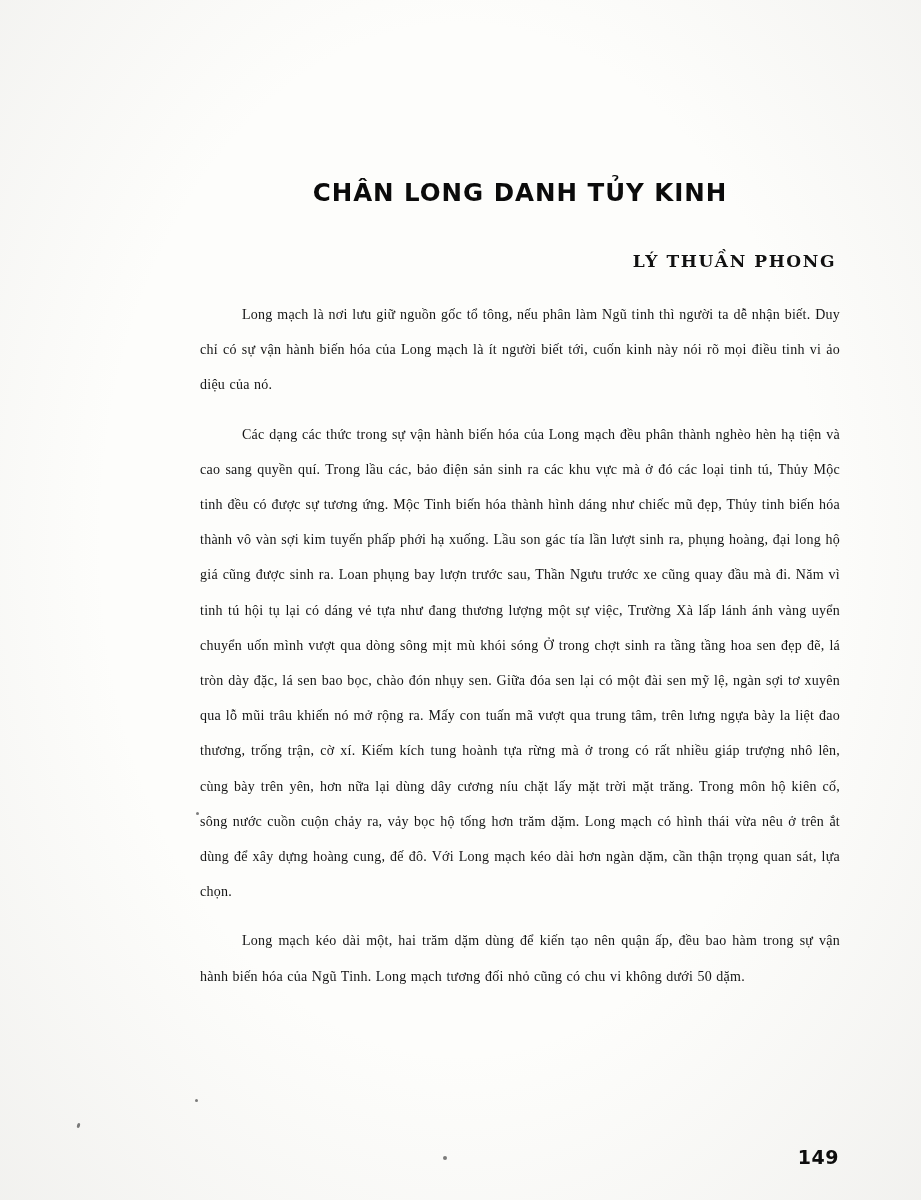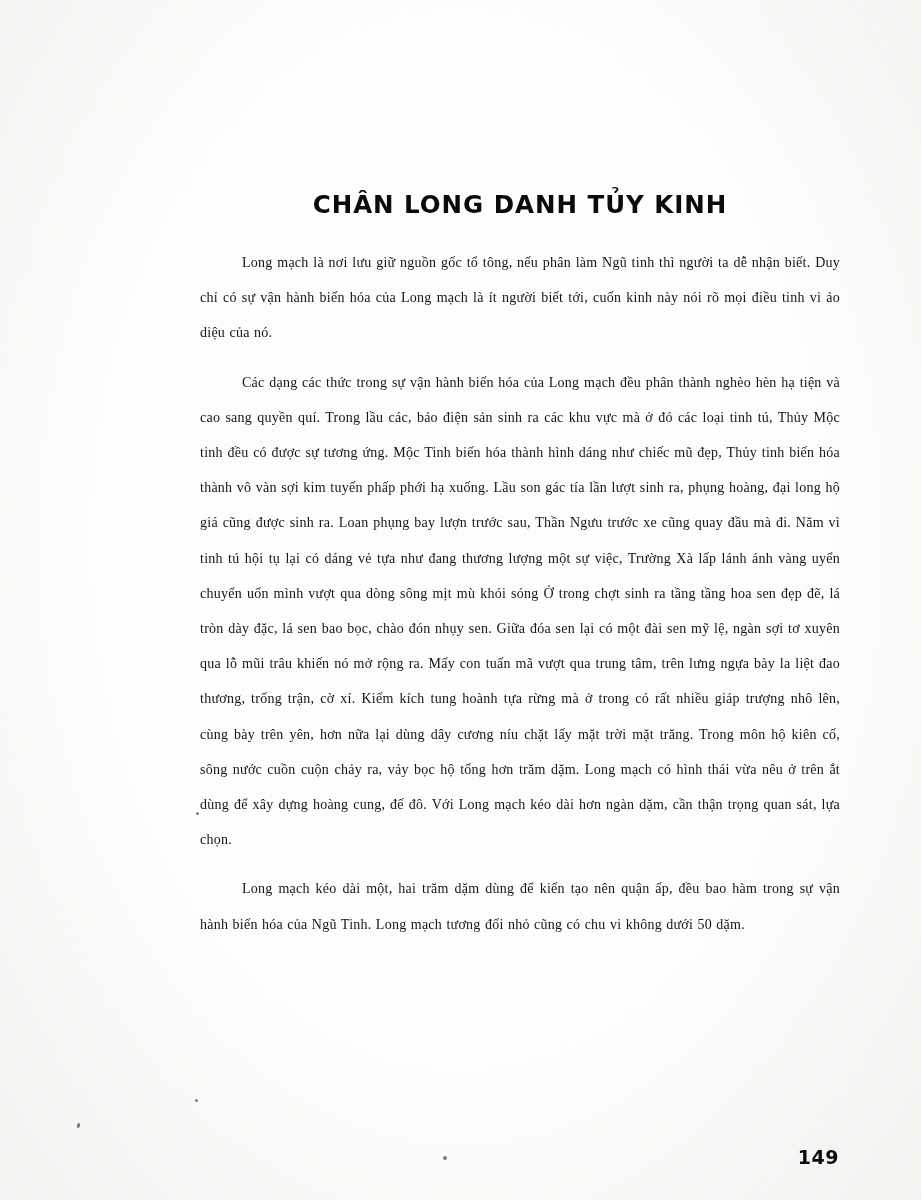--- a/index.html
+++ b/index.html
@@ -23,21 +23,21 @@
     position: absolute;
     inset: 0;
     background:
       radial-gradient(ellipse at 50% 45%, rgba(255,255,255,0) 55%, rgba(190,188,184,0.18) 100%);
     pointer-events: none;
   }
 
   .content {
     position: absolute;
     left: 200px;
-    top: 12px;
+    top: 0;
     width: 640px;
   }
 
   .doc-title {
     margin: 0;
     padding-top: 178px;
     text-align: center;
     font-family: "DejaVu Sans", "Liberation Sans", sans-serif;
     font-weight: 700;
     font-size: 25px;
@@ -105,20 +105,21 @@
 <body>
 
 <div class="page">
 
   <div class="paper-tone"></div>
 
   <div class="content">
 
     <h1 class="doc-title">CHÂN LONG DANH TỦY KINH</h1>
 
+    <div class="doc-author">LÝ THUẦN PHONG</div>
 
     <div class="body-text">
       <p class="para">Long mạch là nơi lưu giữ nguồn gốc tổ tông, nếu phân làm Ngũ tinh thì người ta dễ nhận biết. Duy chỉ có sự vận hành biến hóa của Long mạch là ít người biết tới, cuốn kinh này nói rõ mọi điều tinh vi ảo diệu của nó.</p>
       <p class="para">Các dạng các thức trong sự vận hành biến hóa của Long mạch đều phân thành nghèo hèn hạ tiện và cao sang quyền quí. Trong lầu các, bảo điện sản sinh ra các khu vực mà ở đó các loại tinh tú, Thủy Mộc tinh đều có được sự tương ứng. Mộc Tinh biến hóa thành hình dáng như chiếc mũ đẹp, Thủy tinh biến hóa thành vô vàn sợi kim tuyến phấp phới hạ xuống. Lầu son gác tía lần lượt sinh ra, phụng hoàng, đại long hộ giá cũng được sinh ra. Loan phụng bay lượn trước sau, Thần Ngưu trước xe cũng quay đầu mà đi. Năm vì tinh tú hội tụ lại có dáng vẻ tựa như đang thương lượng một sự việc, Trường Xà lấp lánh ánh vàng uyển chuyển uốn mình vượt qua dòng sông mịt mù khói sóng Ở trong chợt sinh ra tầng tầng hoa sen đẹp đẽ, lá tròn dày đặc, lá sen bao bọc, chào đón nhụy sen. Giữa đóa sen lại có một đài sen mỹ lệ, ngàn sợi tơ xuyên qua lỗ mũi trâu khiến nó mở rộng ra. Mấy con tuấn mã vượt qua trung tâm, trên lưng ngựa bày la liệt đao thương, trống trận, cờ xí. Kiếm kích tung hoành tựa rừng mà ở trong có rất nhiều giáp trượng nhô lên, cùng bày trên yên, hơn nữa lại dùng dây cương níu chặt lấy mặt trời mặt trăng. Trong môn hộ kiên cố, sông nước cuồn cuộn chảy ra, vảy bọc hộ tống hơn trăm dặm. Long mạch có hình thái vừa nêu ở trên ắt dùng để xây dựng hoàng cung, đế đô. Với Long mạch kéo dài hơn ngàn dặm, cần thận trọng quan sát, lựa chọn.</p>
       <p class="para">Long mạch kéo dài một, hai trăm dặm dùng để kiến tạo nên quận ấp, đều bao hàm trong sự vận hành biến hóa của Ngũ Tinh. Long mạch tương đối nhỏ cũng có chu vi không dưới 50 dặm.</p>
     </div>
 
   </div>
 
   <div class="page-number">149</div>

